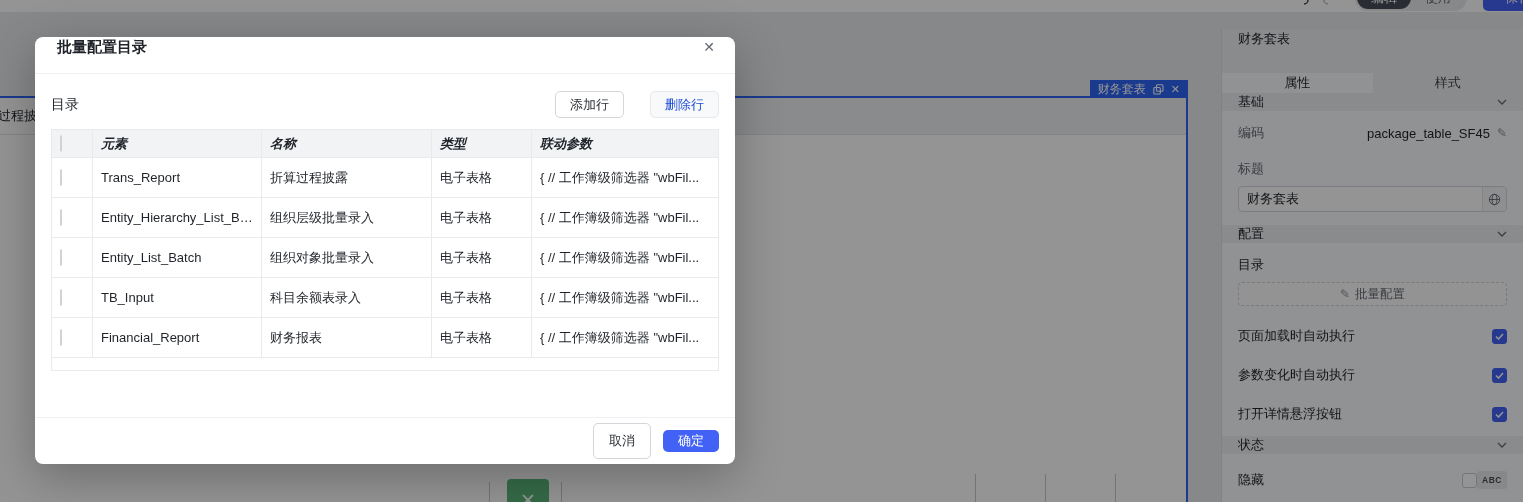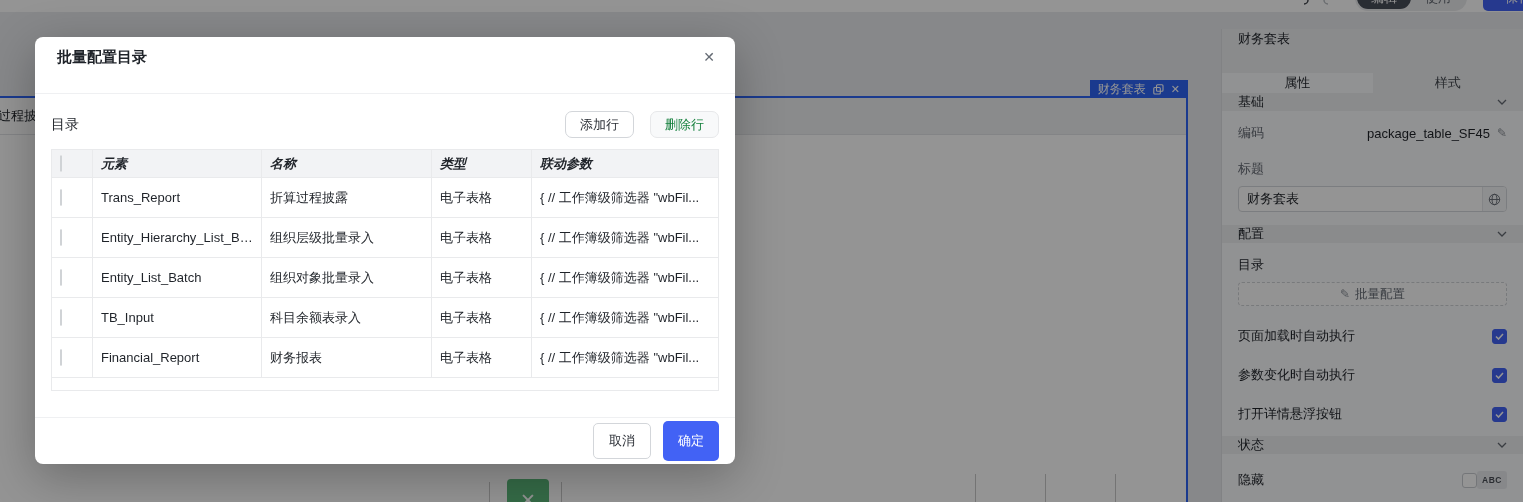--- a/index.html
+++ b/index.html
@@ -88,48 +88,48 @@
   .cbx.checked svg { display:block; }
   .abc-badge { padding:4px 5px; background:#e9ebee; border-radius:3px;
     font-size:8.5px; font-weight:bold; color:#4a4f57; letter-spacing:.5px; }
   
   .overlay { position:absolute; inset:0; background:rgba(0,0,0,.42); z-index:5; }
   .modal {
     position:absolute; left:35px; top:37px; width:700px; height:427px; background:#fff;
     border-radius:8px; box-shadow:0 12px 48px rgba(0,0,0,.28); z-index:10;
     display:flex; flex-direction:column;
   }
-  .m-header { height:57px; flex:none; display:flex; align-items:center;
+  .m-header { height:37px; flex:none; display:flex; align-items:center;
     padding:0 16px 16px 22px; border-bottom:1px solid #eff0f2; }
   .m-title { font-size:15px; font-weight:bold; color:#1f2329; }
   .m-close { margin-left:auto; color:#646a73; font-size:14px; width:20px; height:20px;
     display:flex; align-items:center; justify-content:center; cursor:pointer; }
   .m-body { flex:1; padding:0 16px; overflow:hidden; }
   .m-toolbar { display:flex; align-items:center; margin-top:17px; }
   .m-list-label { font-size:14px; color:#1f2329; }
   .btn {
     height:27px; padding:0 14px; border-radius:5px; border:1px solid #d3d6da; background:#fff;
     font-size:13px; color:#2b2f36; font-family:inherit;
   }
-  .btn.disabled { background:#f8f9fa; border-color:#e7e8ea; color:#15803d; }
-  .m-toolbar .btn { margin-left:16px;border-radius:7px; }
+  .btn.disabled { background:#f8f9fa; border-color:#e7e8ea; color:#1d4ed8; }
+  .m-toolbar .btn { margin-left:26px; }
   .m-toolbar .spacer { flex:1; }
   table.cfg { margin-top:11px; width:100%; border-collapse:collapse; table-layout:fixed; }
   table.cfg th, table.cfg td { border:1px solid #e9eaec; font-weight:normal; text-align:left;
     padding:0 8px; overflow:hidden; white-space:nowrap; text-overflow:ellipsis; }
   table.cfg th { background:#f2f3f5; height:28px; font-size:13px; font-weight:600; color:#1f2329;font-style:italic; }
   table.cfg td { height:40px; font-size:13px; color:#1f2329; background:#fff; }
   td.type-cell { background:#f5f6f7; color:#bbbfc4; }
   .cell-cbx { width:14px; height:14px; border:1px solid #d0d3d6; border-radius:3px; background:#fff; margin:0 auto; }
   tr.empty-row td { height:13px; background:#fff; }
   .m-footer { height:47px; flex:none; border-top:1px solid #eff0f2; display:flex; align-items:center;
     justify-content:flex-end; gap:12px; padding-right:16px; }
   .btn-cancel { height:36px; padding:0 15px; border-radius:5px; border:1px solid #d3d6da;
     background:#fff; font-size:13px; color:#2b2f36; font-family:inherit; }
-  .btn-ok { height:40px; padding:0 15px; border-radius:5px; border:none;
+  .btn-ok { height:22px; padding:0 15px; border-radius:5px; border:none;
     background:var(--primary); color:#fff; font-size:13px; font-family:inherit; }
 </style>
 </head>
 <body>
 
 <div class="stage">
 
   <div class="bg">
 
     <div class="toolbar">

